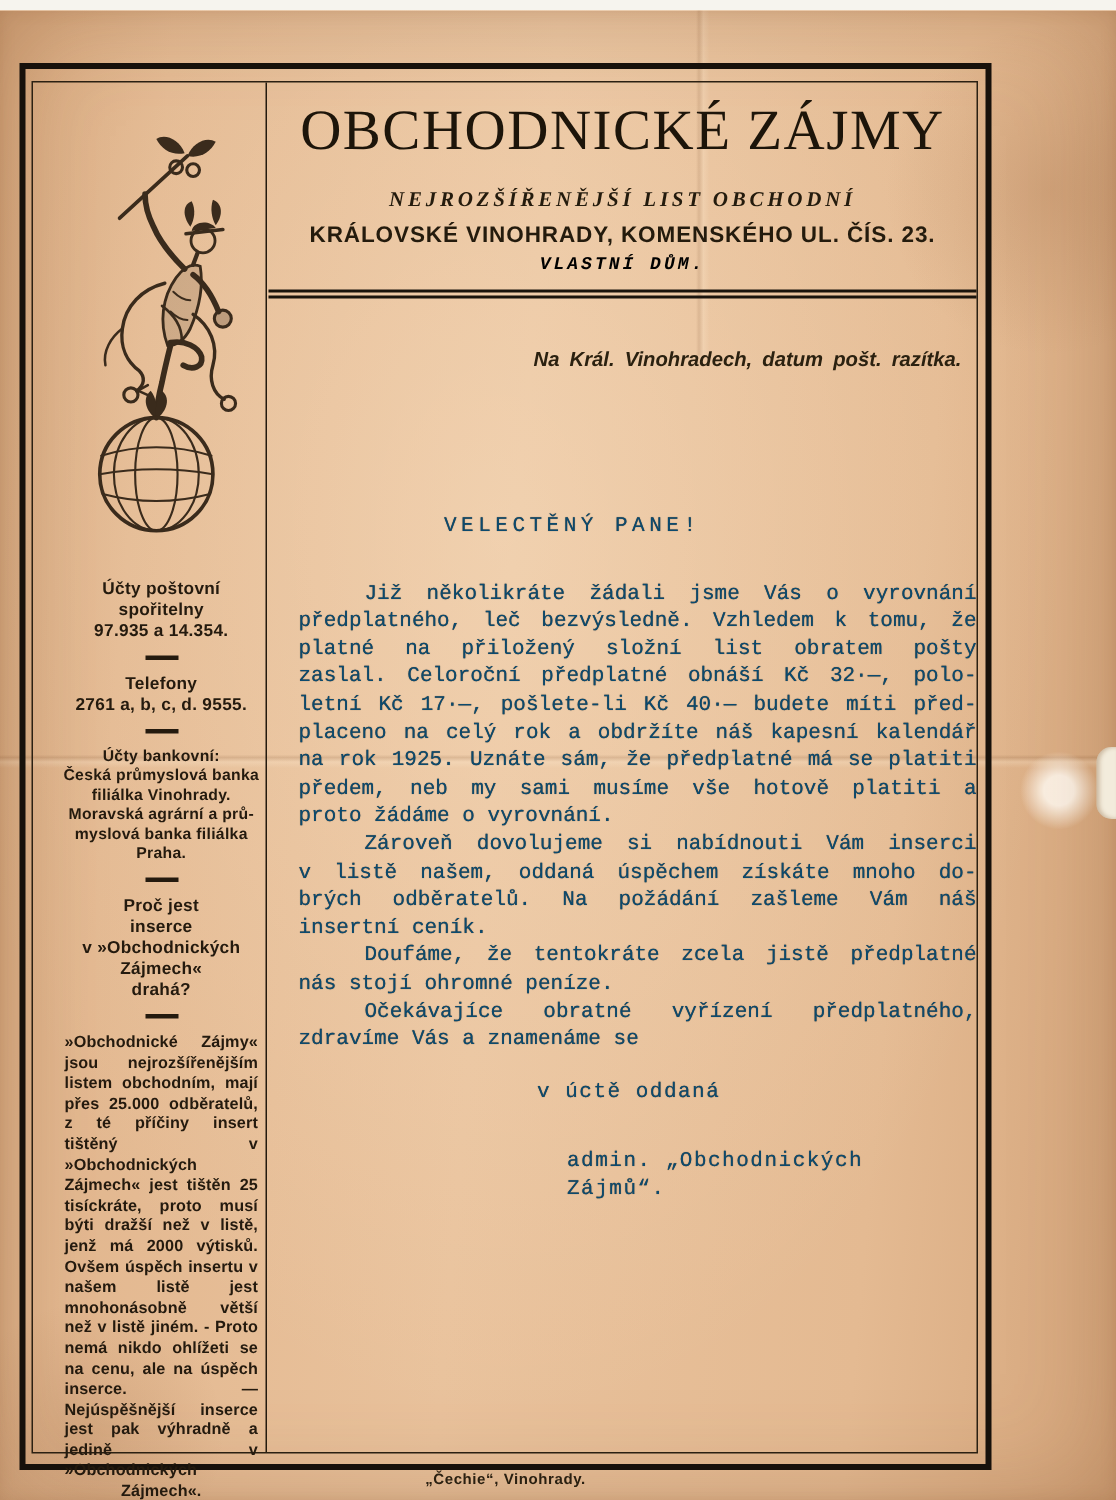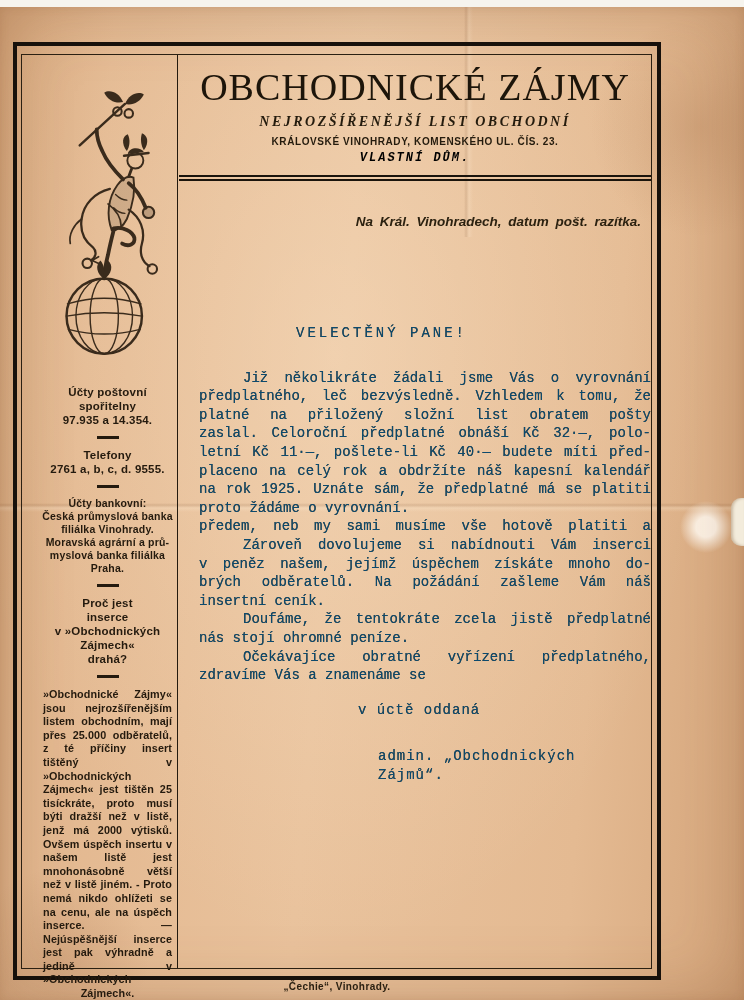--- a/index.html
+++ b/index.html
@@ -48,26 +48,26 @@
   .masthead{
     border-bottom:6px double #1a140c;
     text-align:center;padding:12px 6px 10px 6px;
   }
   .mast-title{
     font-family:"Liberation Serif",serif;
     font-size:38px;line-height:40px;letter-spacing:1px;
     color:#1d150a;white-space:nowrap;
   }
   .mast-sub{
-    margin-top:7px;
+    margin-top:19px;
     font-family:"Liberation Serif",serif;font-style:italic;font-weight:700;
     font-size:14px;letter-spacing:2.5px;color:#241b0d;white-space:nowrap;
   }
   .mast-addr{
-    margin-top:6px;font-size:10px;font-weight:700;letter-spacing:.6px;
+    margin-top:6px;font-size:15px;font-weight:700;letter-spacing:.6px;
     color:#241b0d;white-space:nowrap;
   }
   .mast-own{
     margin-top:4px;font-family:Liberation Mono, monospace;font-style:italic;font-weight:700;
     font-size:12px;letter-spacing:2px;color:#000000;
   }
   
   .dateline{
     margin-top:33px;padding-right:10px;text-align:right;
     font-style:italic;font-weight:700;font-size:13.5px;word-spacing:3px;
@@ -192,29 +192,29 @@
 
       <div class="dateline">Na Král. Vinohradech, datum pošt. razítka.</div>
 
       <div class="letter">
         <div class="salutation">VELECTĚNÝ PANE!</div>
         <div class="body-block">
             <div class="tline indent">Již několikráte žádali jsme Vás o vyrovnání</div>
             <div class="tline">předplatného, leč bezvýsledně. Vzhledem k tomu, že</div>
             <div class="tline">platné na přiložený složní list obratem pošty</div>
             <div class="tline">zaslal. Celoroční předplatné obnáší Kč 32·—, polo-</div>
-            <div class="tline">letní Kč 11·—, pošlete-li Kč 40·— budete míti před-</div>
+            <div class="tline">letní Kč 17·—, pošlete-li Kč 40·— budete míti před-</div>
             <div class="tline">placeno na celý rok a obdržíte náš kapesní kalendář</div>
             <div class="tline">na rok 1925. Uznáte sám, že předplatné má se platiti</div>
+            <div class="tline">předem, neb my sami musíme vše hotově platiti a</div>
             <div class="tline last">proto žádáme o vyrovnání.</div>
-            <div class="tline">předem, neb my sami musíme vše hotově platiti a</div>
           </div>
         <div class="body-block" style="margin-top:0">
             <div class="tline indent">Zároveň dovolujeme si nabídnouti Vám inserci</div>
-            <div class="tline">v peněz našem, jejímž úspěchem získáte mnoho do-</div>
+            <div class="tline">v listě našem, oddaná úspěchem získáte mnoho do-</div>
             <div class="tline">brých odběratelů. Na požádání zašleme Vám náš</div>
             <div class="tline last">insertní ceník.</div>
           </div>
         <div class="body-block" style="margin-top:0">
             <div class="tline indent">Doufáme, že tentokráte zcela jistě předplatné</div>
             <div class="tline last">nás stojí ohromné peníze.</div>
           </div>
         <div class="body-block" style="margin-top:0">
             <div class="tline indent">Očekávajíce obratné vyřízení předplatného,</div>
             <div class="tline last">zdravíme Vás a znamenáme se</div>

